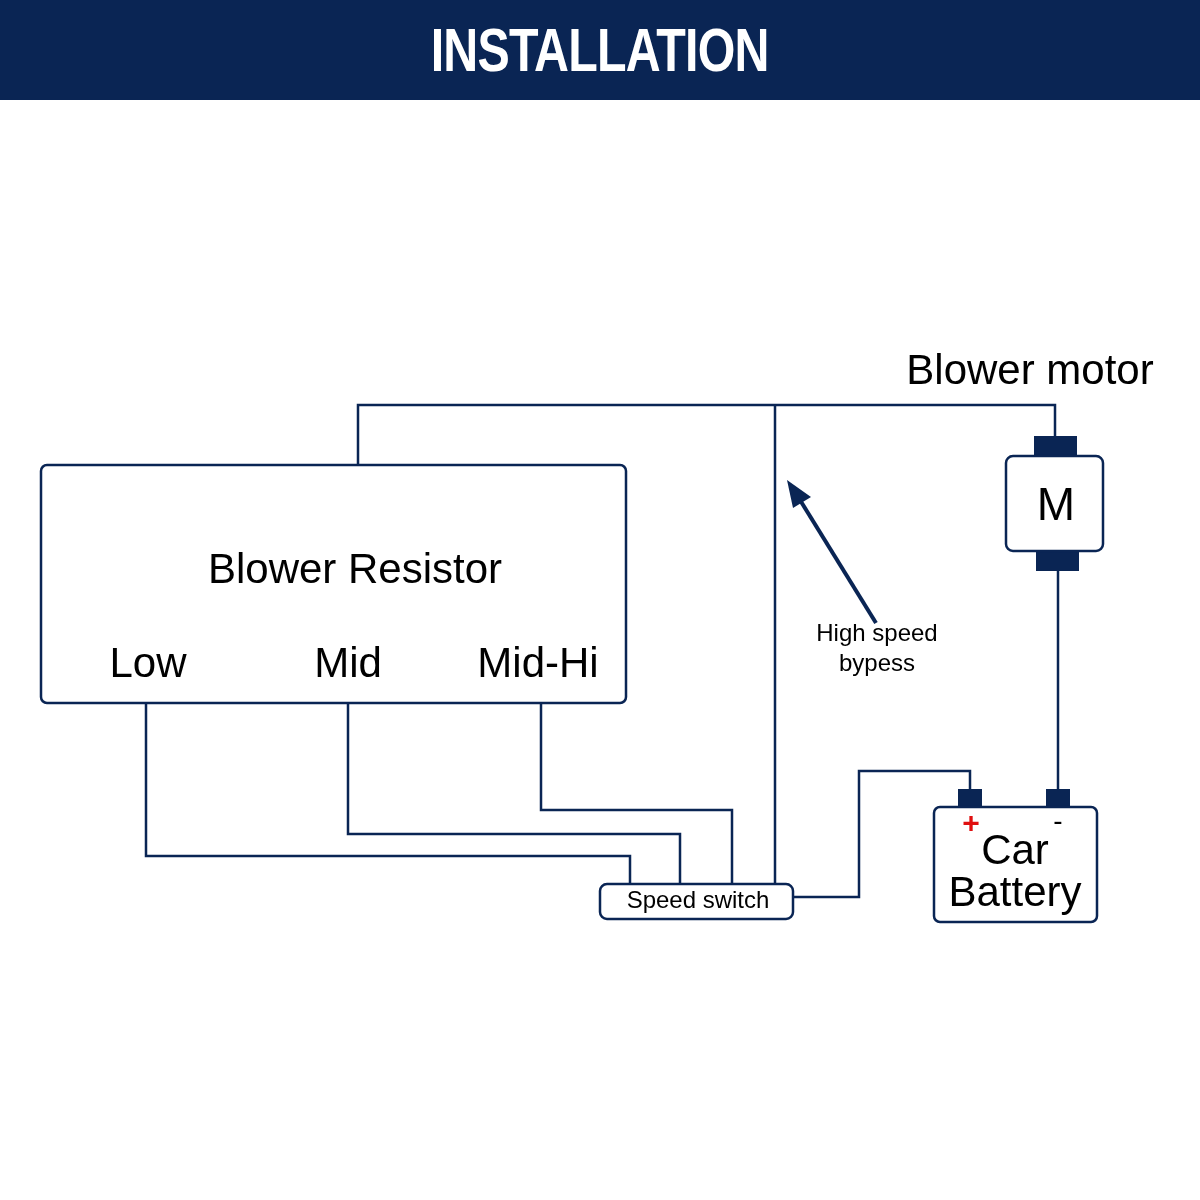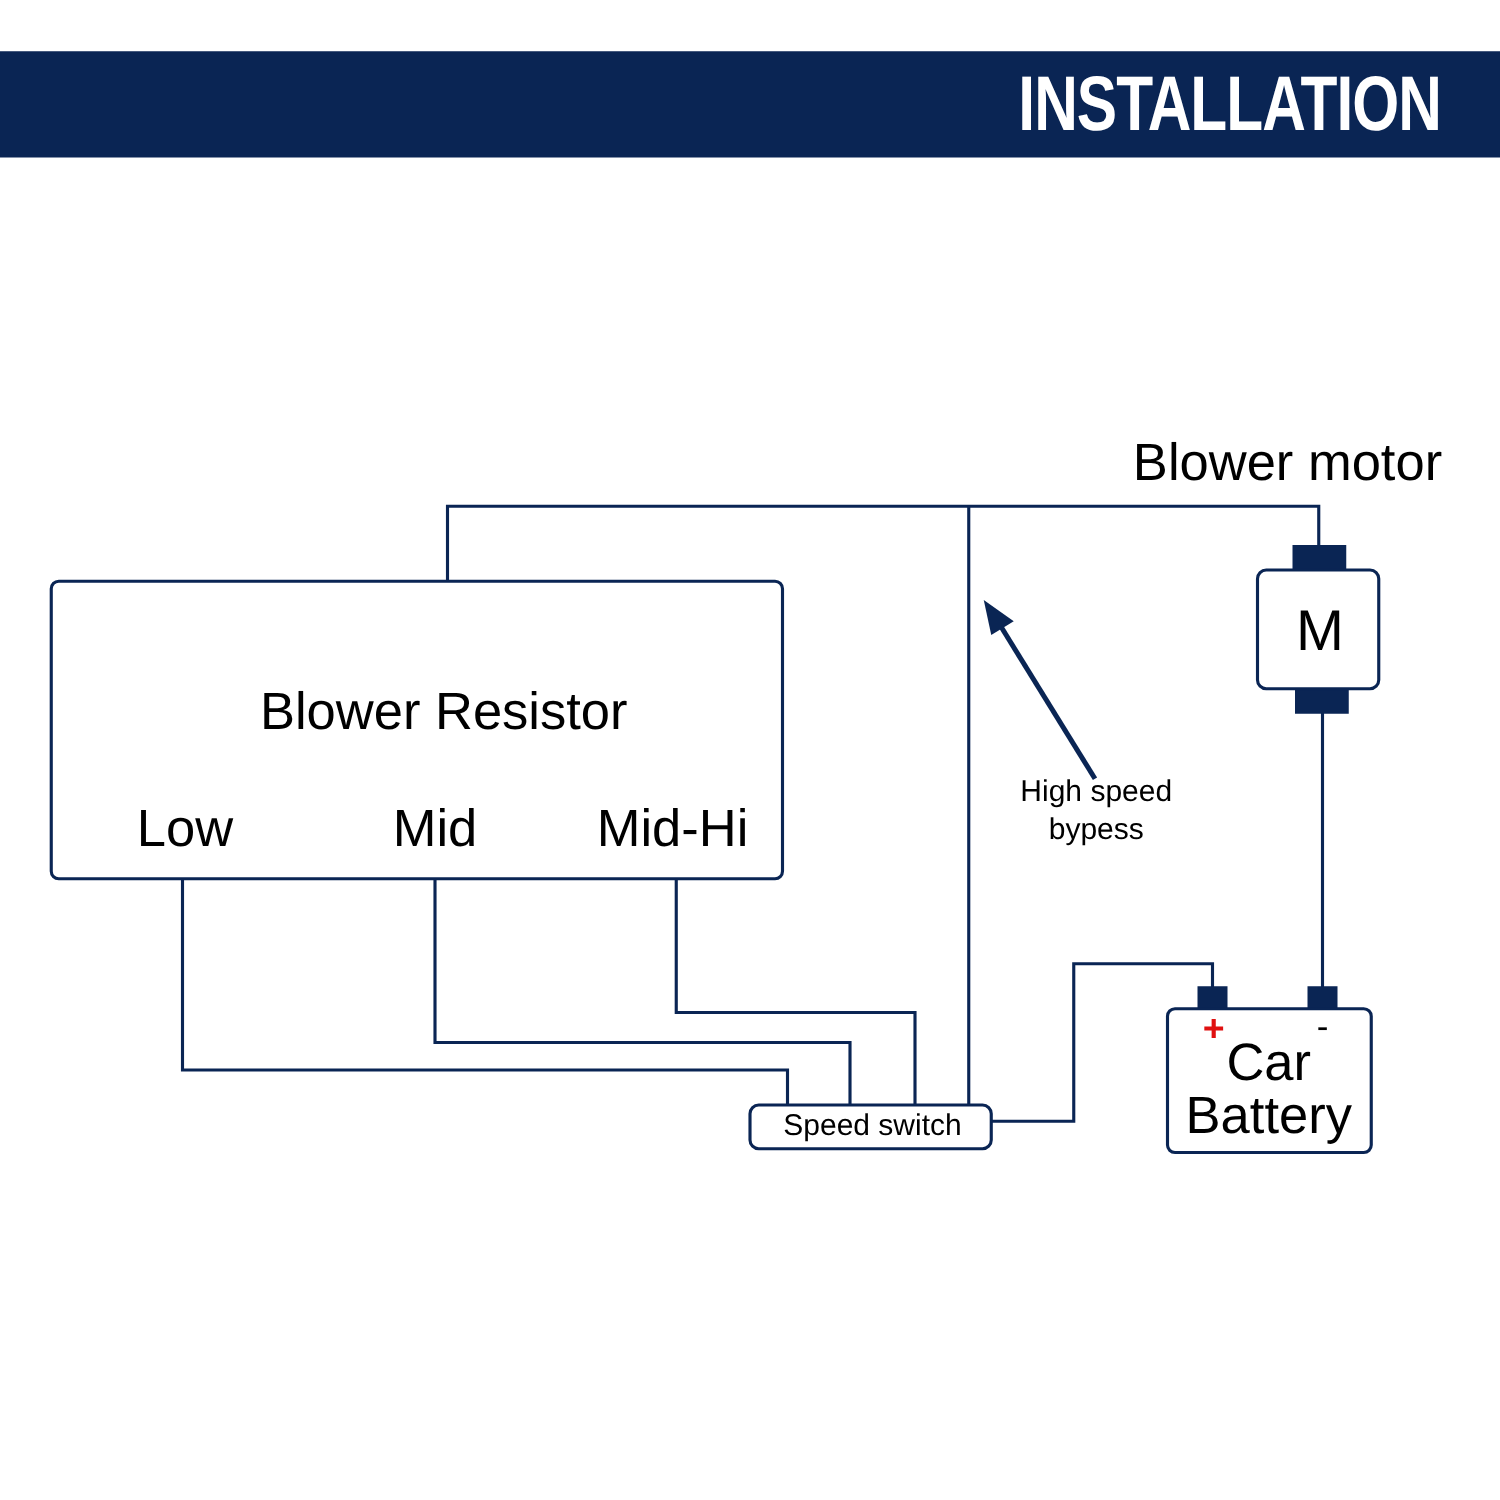--- a/index.html
+++ b/index.html
@@ -1,17 +1,17 @@
 <!DOCTYPE html>
 <html><head>
   <meta charset="utf-8">
   <style>
     html, body { margin: 0; padding: 0; background: #ffffff; }
     body { width: 1200px; height: 1200px; position: relative; overflow: hidden; font-family: "Liberation Sans", sans-serif; }
-    .header { position: absolute; left: 0; top: 0; width: 1200px; height: 85px; background: #0a2554; display: flex; align-items: center; justify-content: flex-end; margin-top: 41px; }
+    .header { position: absolute; left: 0; top: 0; width: 1200px; height: 100px; background: #0a2554; display: flex; align-items: center; justify-content: center; }
     .header-title { color: #ffffff; font-family: "Liberation Sans", sans-serif; font-weight: 700; font-size: 62px; letter-spacing: -1px; transform: scaleX(0.78); transform-origin: center; line-height: 1; }
     svg.diagram { position: absolute; left: 0; top: 0; width: 1200px; height: 1200px; }
     .lbl { font-family: "Liberation Sans", sans-serif; fill: #000; }
   </style>
 </head>
 <body>
 
 <div class="header">
   <span class="header-title">INSTALLATION</span>
 </div>

